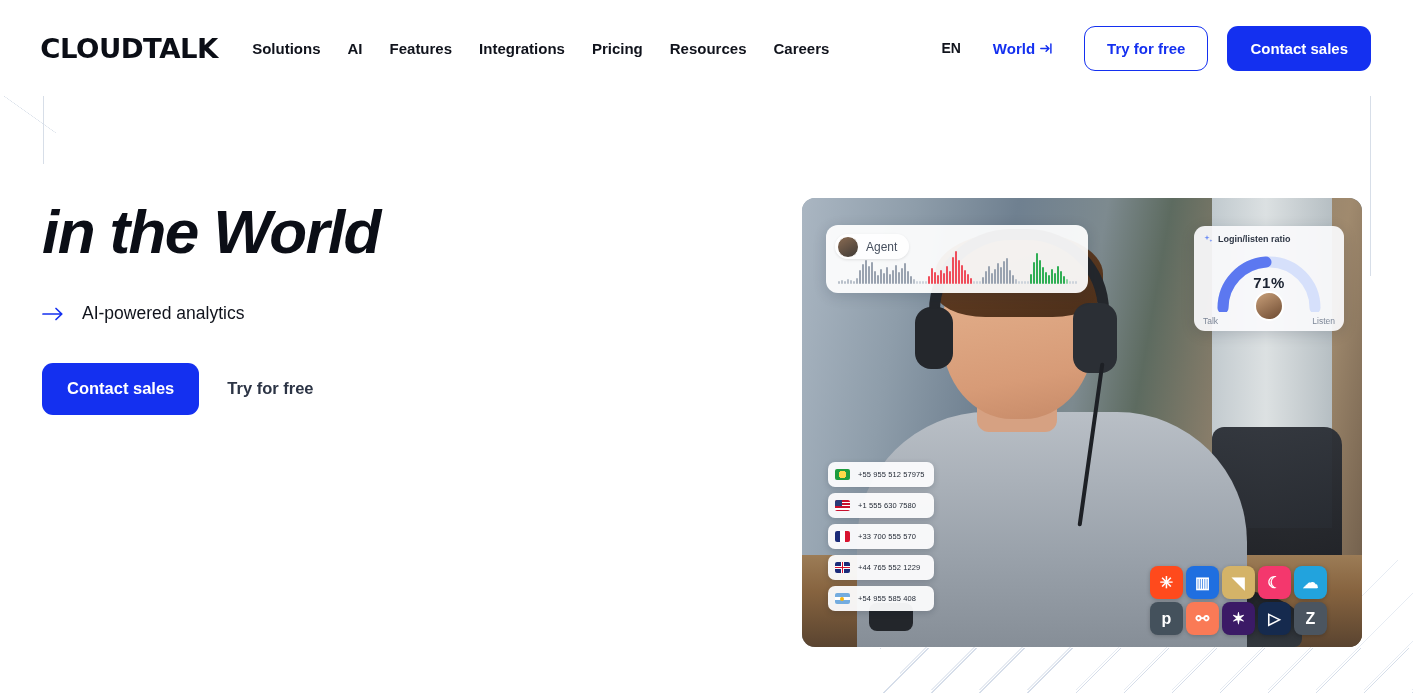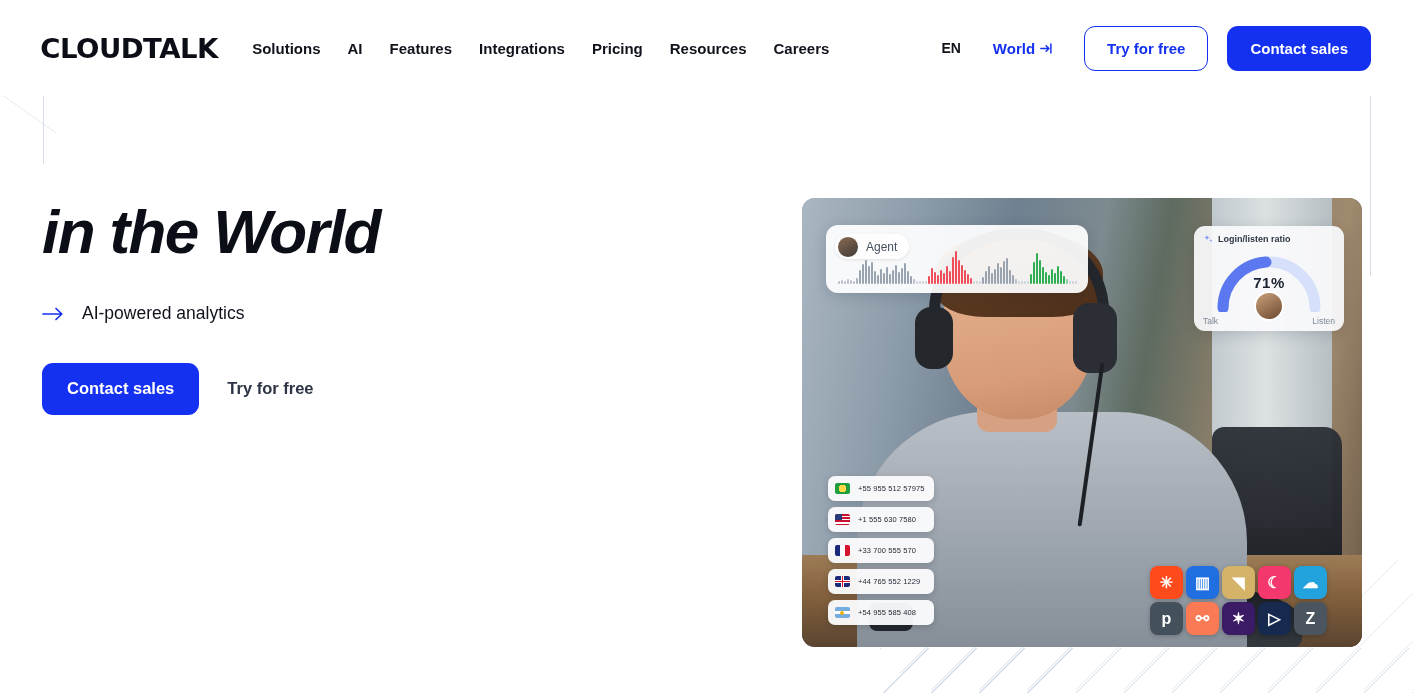--- a/index.html
+++ b/index.html
@@ -230,21 +230,21 @@
     position: absolute; left: 50%; top: 41px; transform: translateX(-50%);
     width: 30px; height: 30px; border-radius: 50%;
     background: linear-gradient(150deg, #c9a07a, #6d4a31); border: 2px solid #fff;
   }
   .gauge-labels {
     position: absolute; left: 9px; right: 9px; bottom: 5px;
     display: flex; justify-content: space-between; font-size: 8.5px; color: #7d8798;
   }
 
   
-  .phones { position: absolute; left: 26px; bottom: 16px; width: 106px; }
+  .phones { position: absolute; left: 26px; bottom: 30px; width: 106px; }
   .phone {
     display: flex; align-items: center; gap: 8px;
     height: 25px; margin-bottom: 6px; padding: 0 7px;
     background: rgba(252,252,253,.95); border-radius: 7px;
     box-shadow: 0 2px 6px rgba(10,20,40,.18);
     width: 106px;
   }
   .flag { width: 15px; height: 11px; border-radius: 2px; flex: 0 0 15px; overflow: hidden; }
   .phone span { font-size: 7.5px; color: #1d2430; white-space: nowrap; letter-spacing: .1px; }
 

